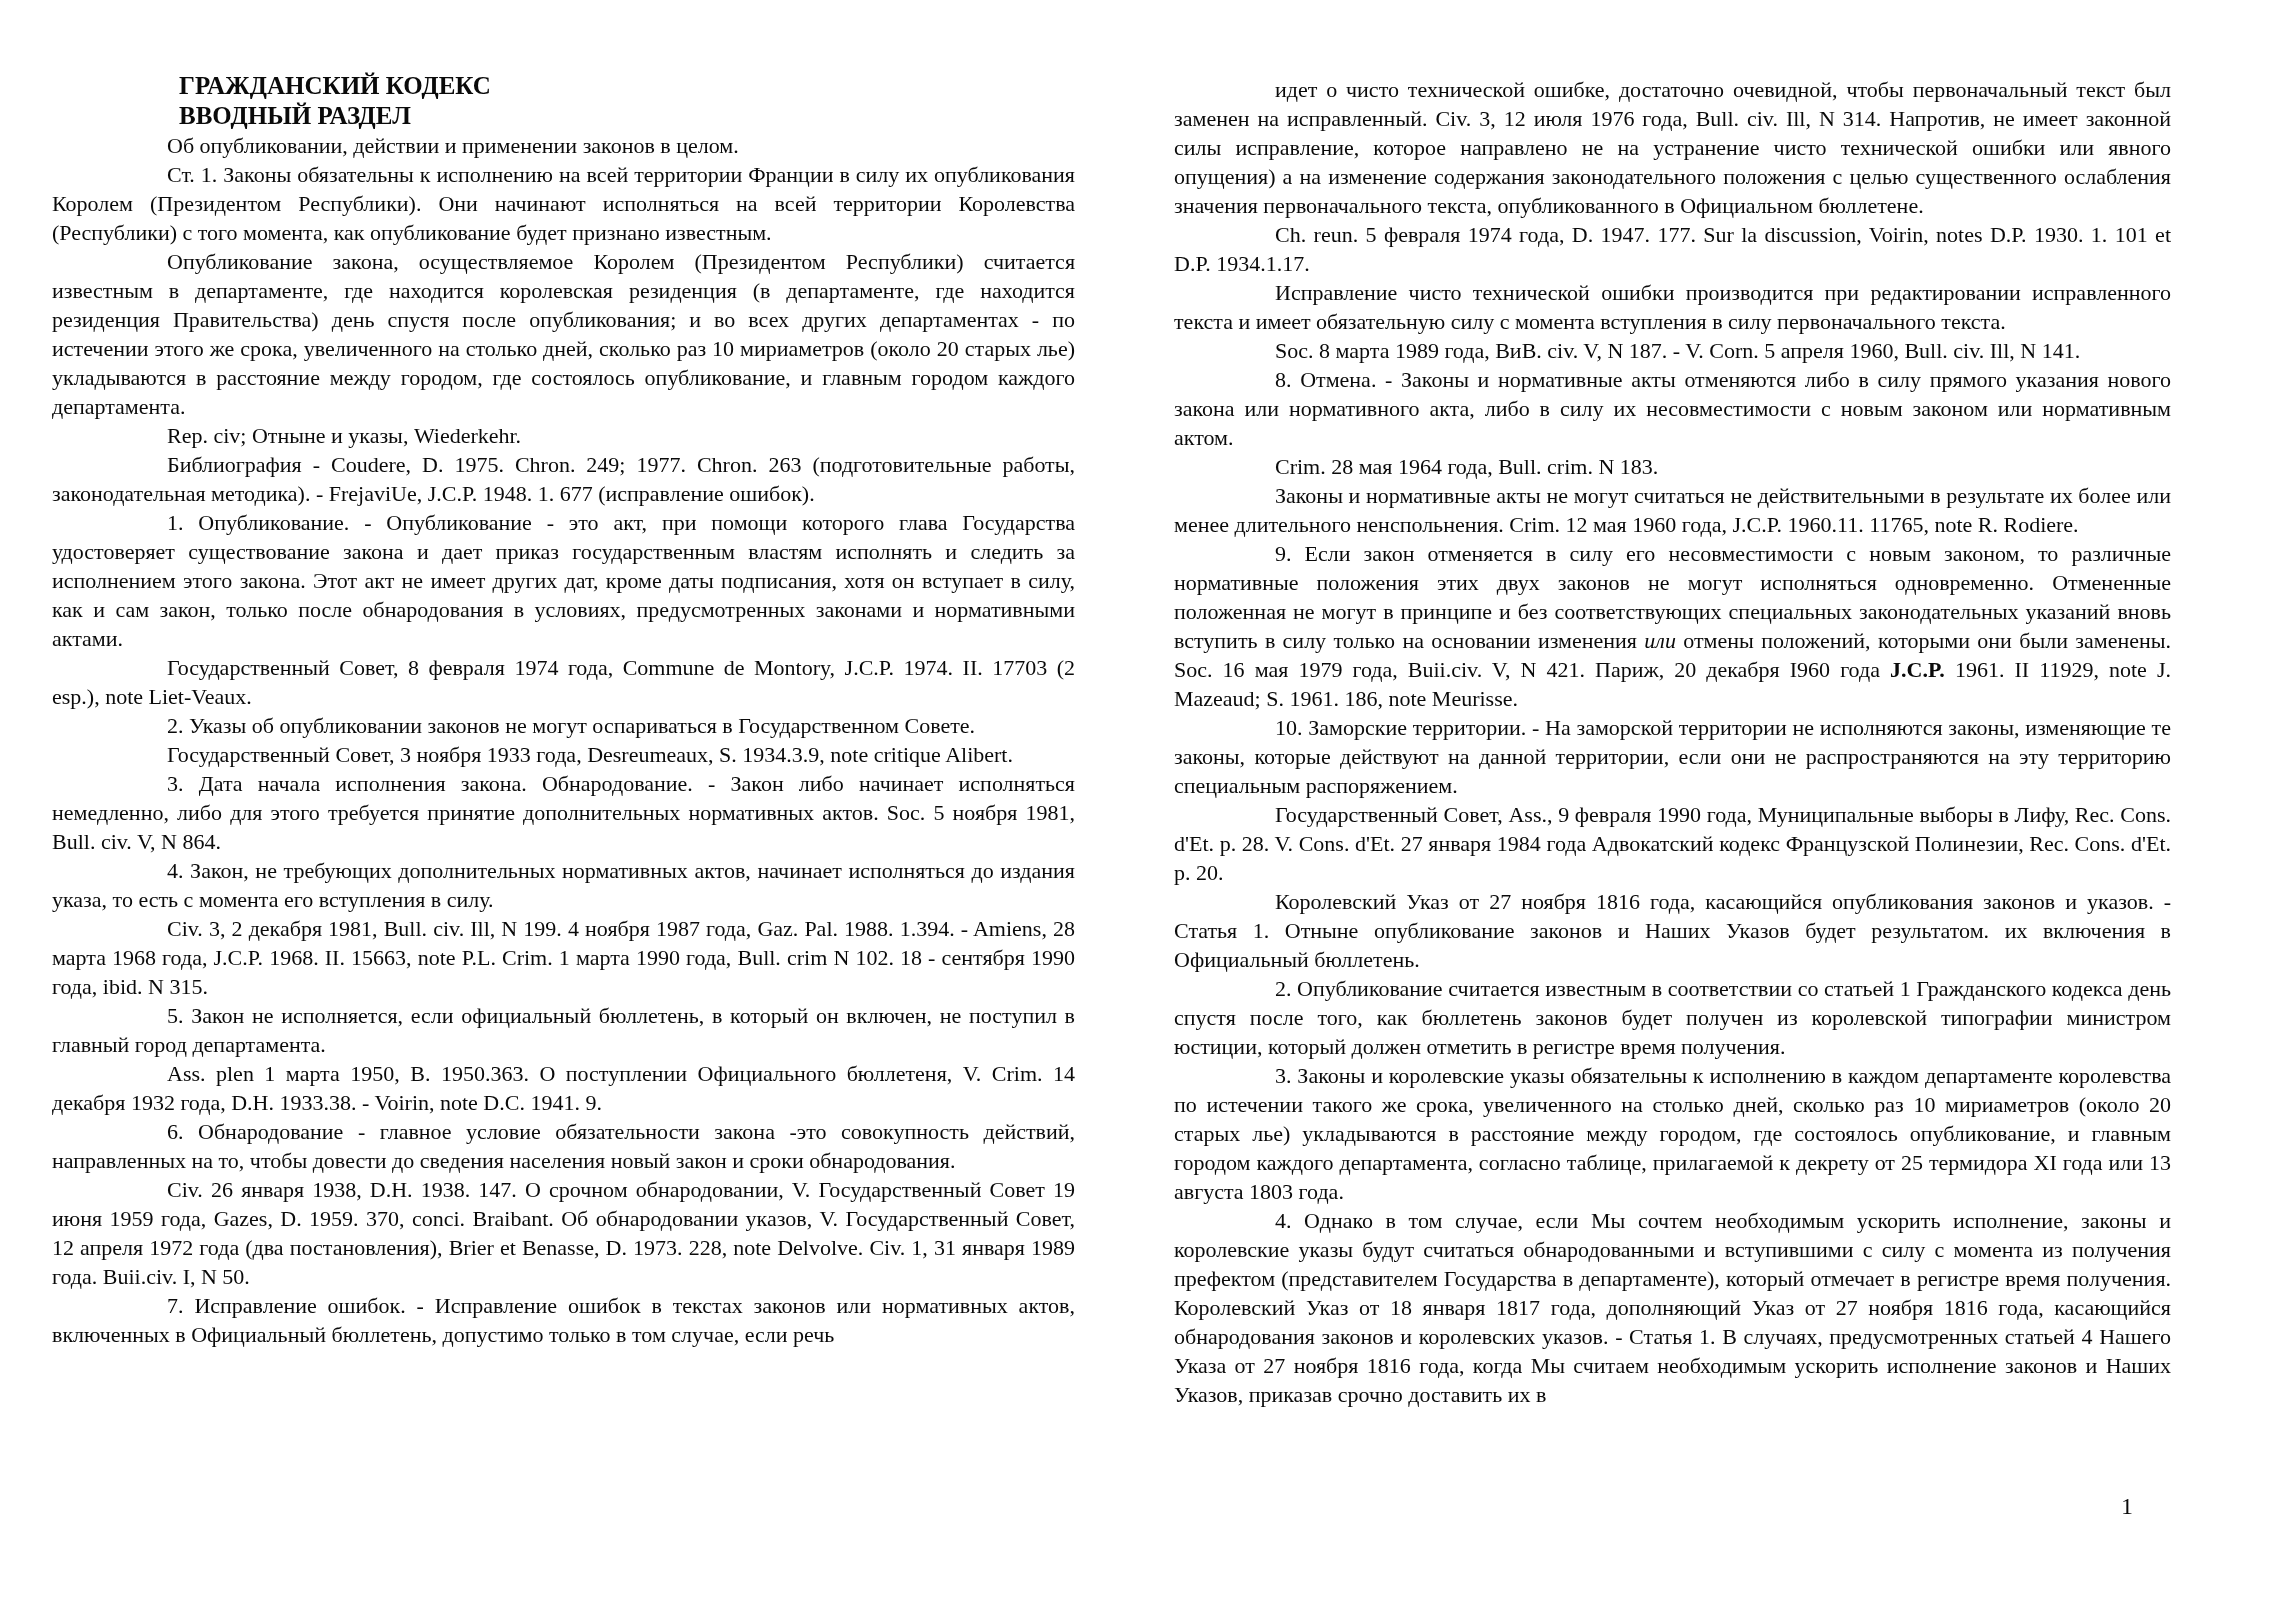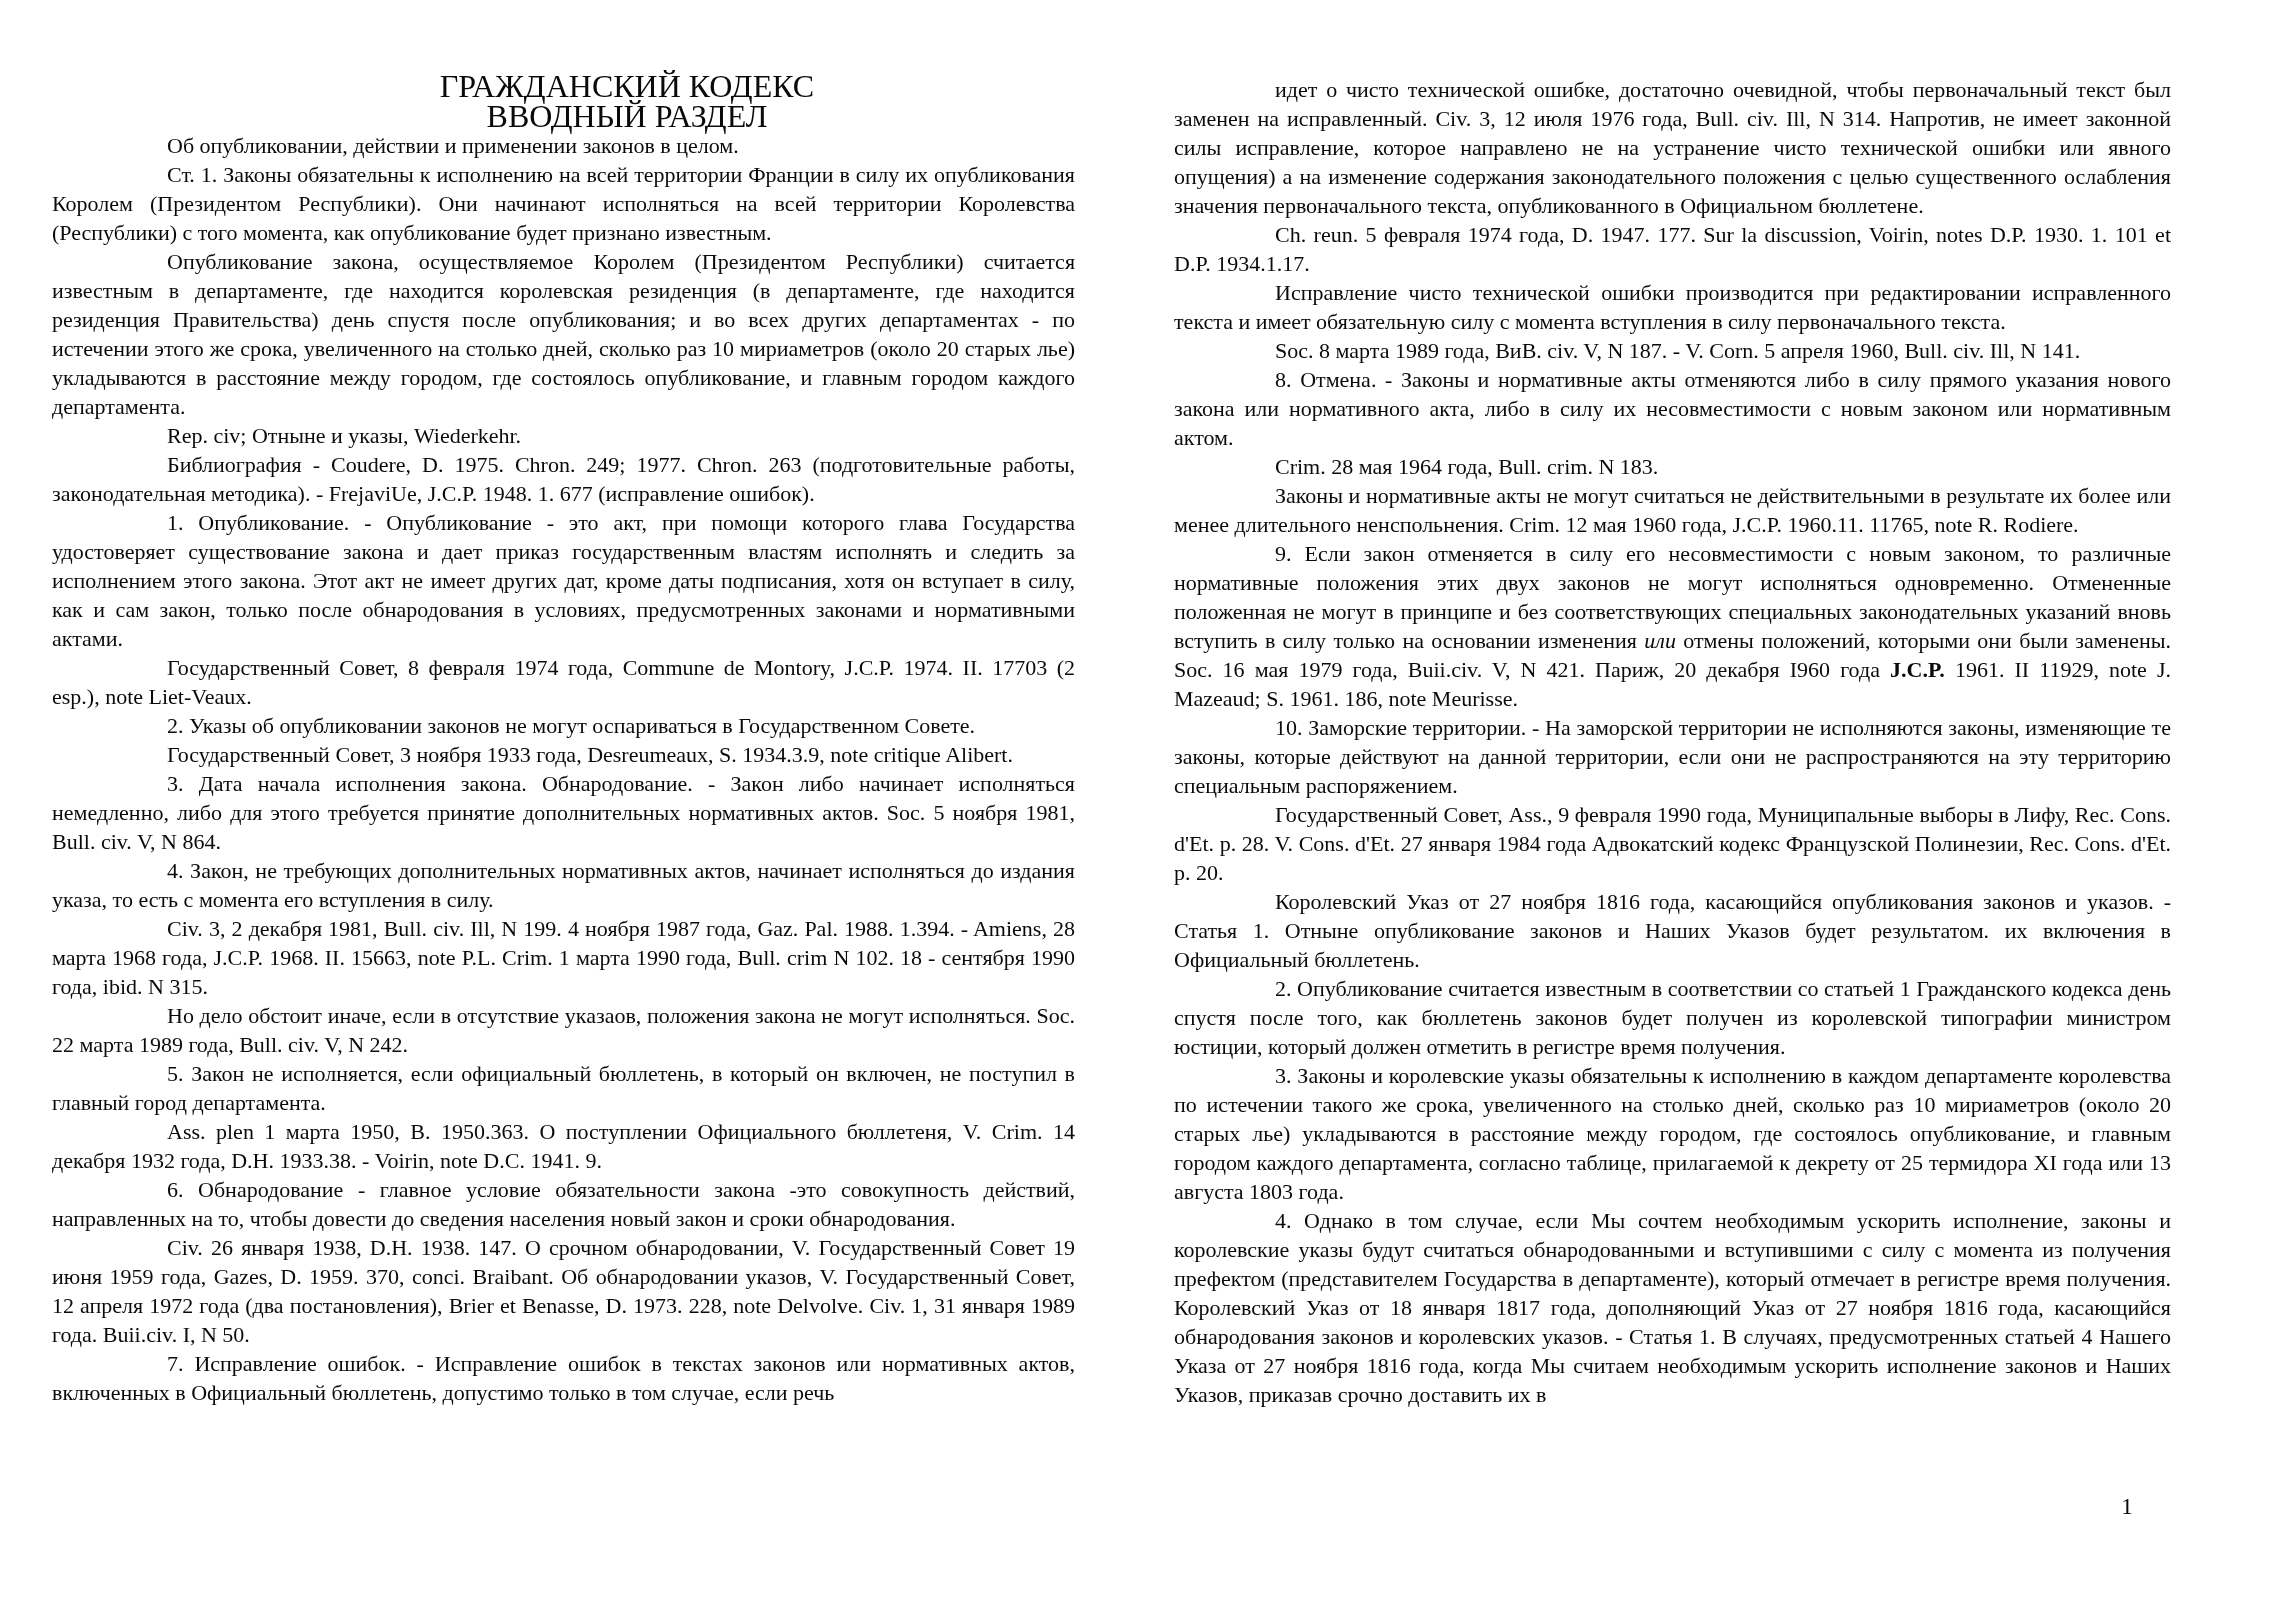--- a/index.html
+++ b/index.html
@@ -37,24 +37,23 @@
     padding: 0;
     text-indent: 115px;
   }
   #right-column p {
     text-indent: 101px;
   }
   .column p.no-indent {
     text-indent: 0;
   }
   .title-block {
-    font-weight: normal;
-    font-size: 32px;
+    font-weight: bold;
+    font-size: 25px;
     line-height: 30px;
-    text-align: center;
     padding-left: 127px; 
   }
   .italic { font-style: italic; }
   .bold   { font-weight: bold; }
   #page-number {
     position: absolute;
     left: 2121px;
     top: 1492px;
     font-size: 24px;
     line-height: 29px;
@@ -74,21 +73,20 @@
       <p><span>Опубликование закона, осуществляемое Королем (Президентом Республики) считается известным в департаменте, где находится королевская резиденция (в департаменте, где находится резиденция Правительства) день спустя после опубликования; и во всех других департаментах - по истечении этого же срока, увеличенного на столько дней, сколько раз 10 мириаметров (около 20 старых лье) укладываются в расстояние между городом, где состоялось опубликование, и главным городом каждого департамента.</span></p>
       <p><span>Rep. civ; Отныне и указы, Wiederkehr.</span></p>
       <p><span>Библиография - Coudere, D. 1975. Chron. 249; 1977. Chron. 263 (подготовительные работы, законодательная методика). - FrejaviUe, J.C.P. 1948. 1. 677 (исправление ошибок).</span></p>
       <p><span>1. Опубликование. - Опубликование - это акт, при помощи которого глава Государства удостоверяет существование закона и дает приказ государственным властям исполнять и следить за исполнением этого закона. Этот акт не имеет других дат, кроме даты подписания, хотя он вступает в силу, как и сам закон, только после обнародования в условиях, предусмотренных законами и нормативными актами.</span></p>
       <p><span>Государственный Совет, 8 февраля 1974 года, Commune de Montory, J.C.P. 1974. II. 17703 (2 esp.), note Liet-Veaux.</span></p>
       <p><span>2. Указы об опубликовании законов не могут оспариваться в Государственном Совете.</span></p>
       <p><span>Государственный Совет, 3 ноября 1933 года, Desreumeaux, S. 1934.3.9, note critique Alibert.</span></p>
       <p><span>3. Дата начала исполнения закона. Обнародование. - Закон либо начинает исполняться немедленно, либо для этого требуется принятие дополнительных нормативных актов. Soc. 5 ноября 1981, Bull. civ. V, N 864.</span></p>
       <p><span>4. Закон, не требующих дополнительных нормативных актов, начинает исполняться до издания указа, то есть с момента его вступления в силу.</span></p>
       <p><span>Civ. 3, 2 декабря 1981, Bull. civ. Ill, N 199. 4 ноября 1987 года, Gaz. Pal. 1988. 1.394. - Amiens, 28 марта 1968 года, J.C.P. 1968. II. 15663, note P.L. Crim. 1 марта 1990 года, Bull. crim N 102. 18 - сентября 1990 года, ibid. N 315.</span></p>
-      <p><span>Но дело обстоит иначе, если в отсутствие указаов, положения закона не могут исполняться. Soc. 22 марта 1989 года, Bull. civ. V, N 242.</span></p>
       <p><span>5. Закон не исполняется, если официальный бюллетень, в который он включен, не поступил в главный город департамента.</span></p>
       <p><span>Ass. plen 1 марта 1950, B. 1950.363. О поступлении Официального бюллетеня, V. Crim. 14 декабря 1932 года, D.H. 1933.38. - Voirin, note D.C. 1941. 9.</span></p>
       <p><span>6. Обнародование - главное условие обязательности закона -это совокупность действий, направленных на то, чтобы довести до сведения населения новый закон и сроки обнародования.</span></p>
       <p><span>Civ. 26 января 1938, D.H. 1938. 147. О срочном обнародовании, V. Государственный Совет 19 июня 1959 года, Gazes, D. 1959. 370, conci. Braibant. Об обнародовании указов, V. Государственный Совет, 12 апреля 1972 года (два постановления), Brier et Benasse, D. 1973. 228, note Delvolve. Civ. 1, 31 января 1989 года. Buii.civ. I, N 50.</span></p>
       <p><span>7. Исправление ошибок. - Исправление ошибок в текстах законов или нормативных актов, включенных в Официальный бюллетень, допустимо только в том случае, если речь</span></p>
     </div>
 </div>
 
 <div class="column" id="right-column">
   <div>

